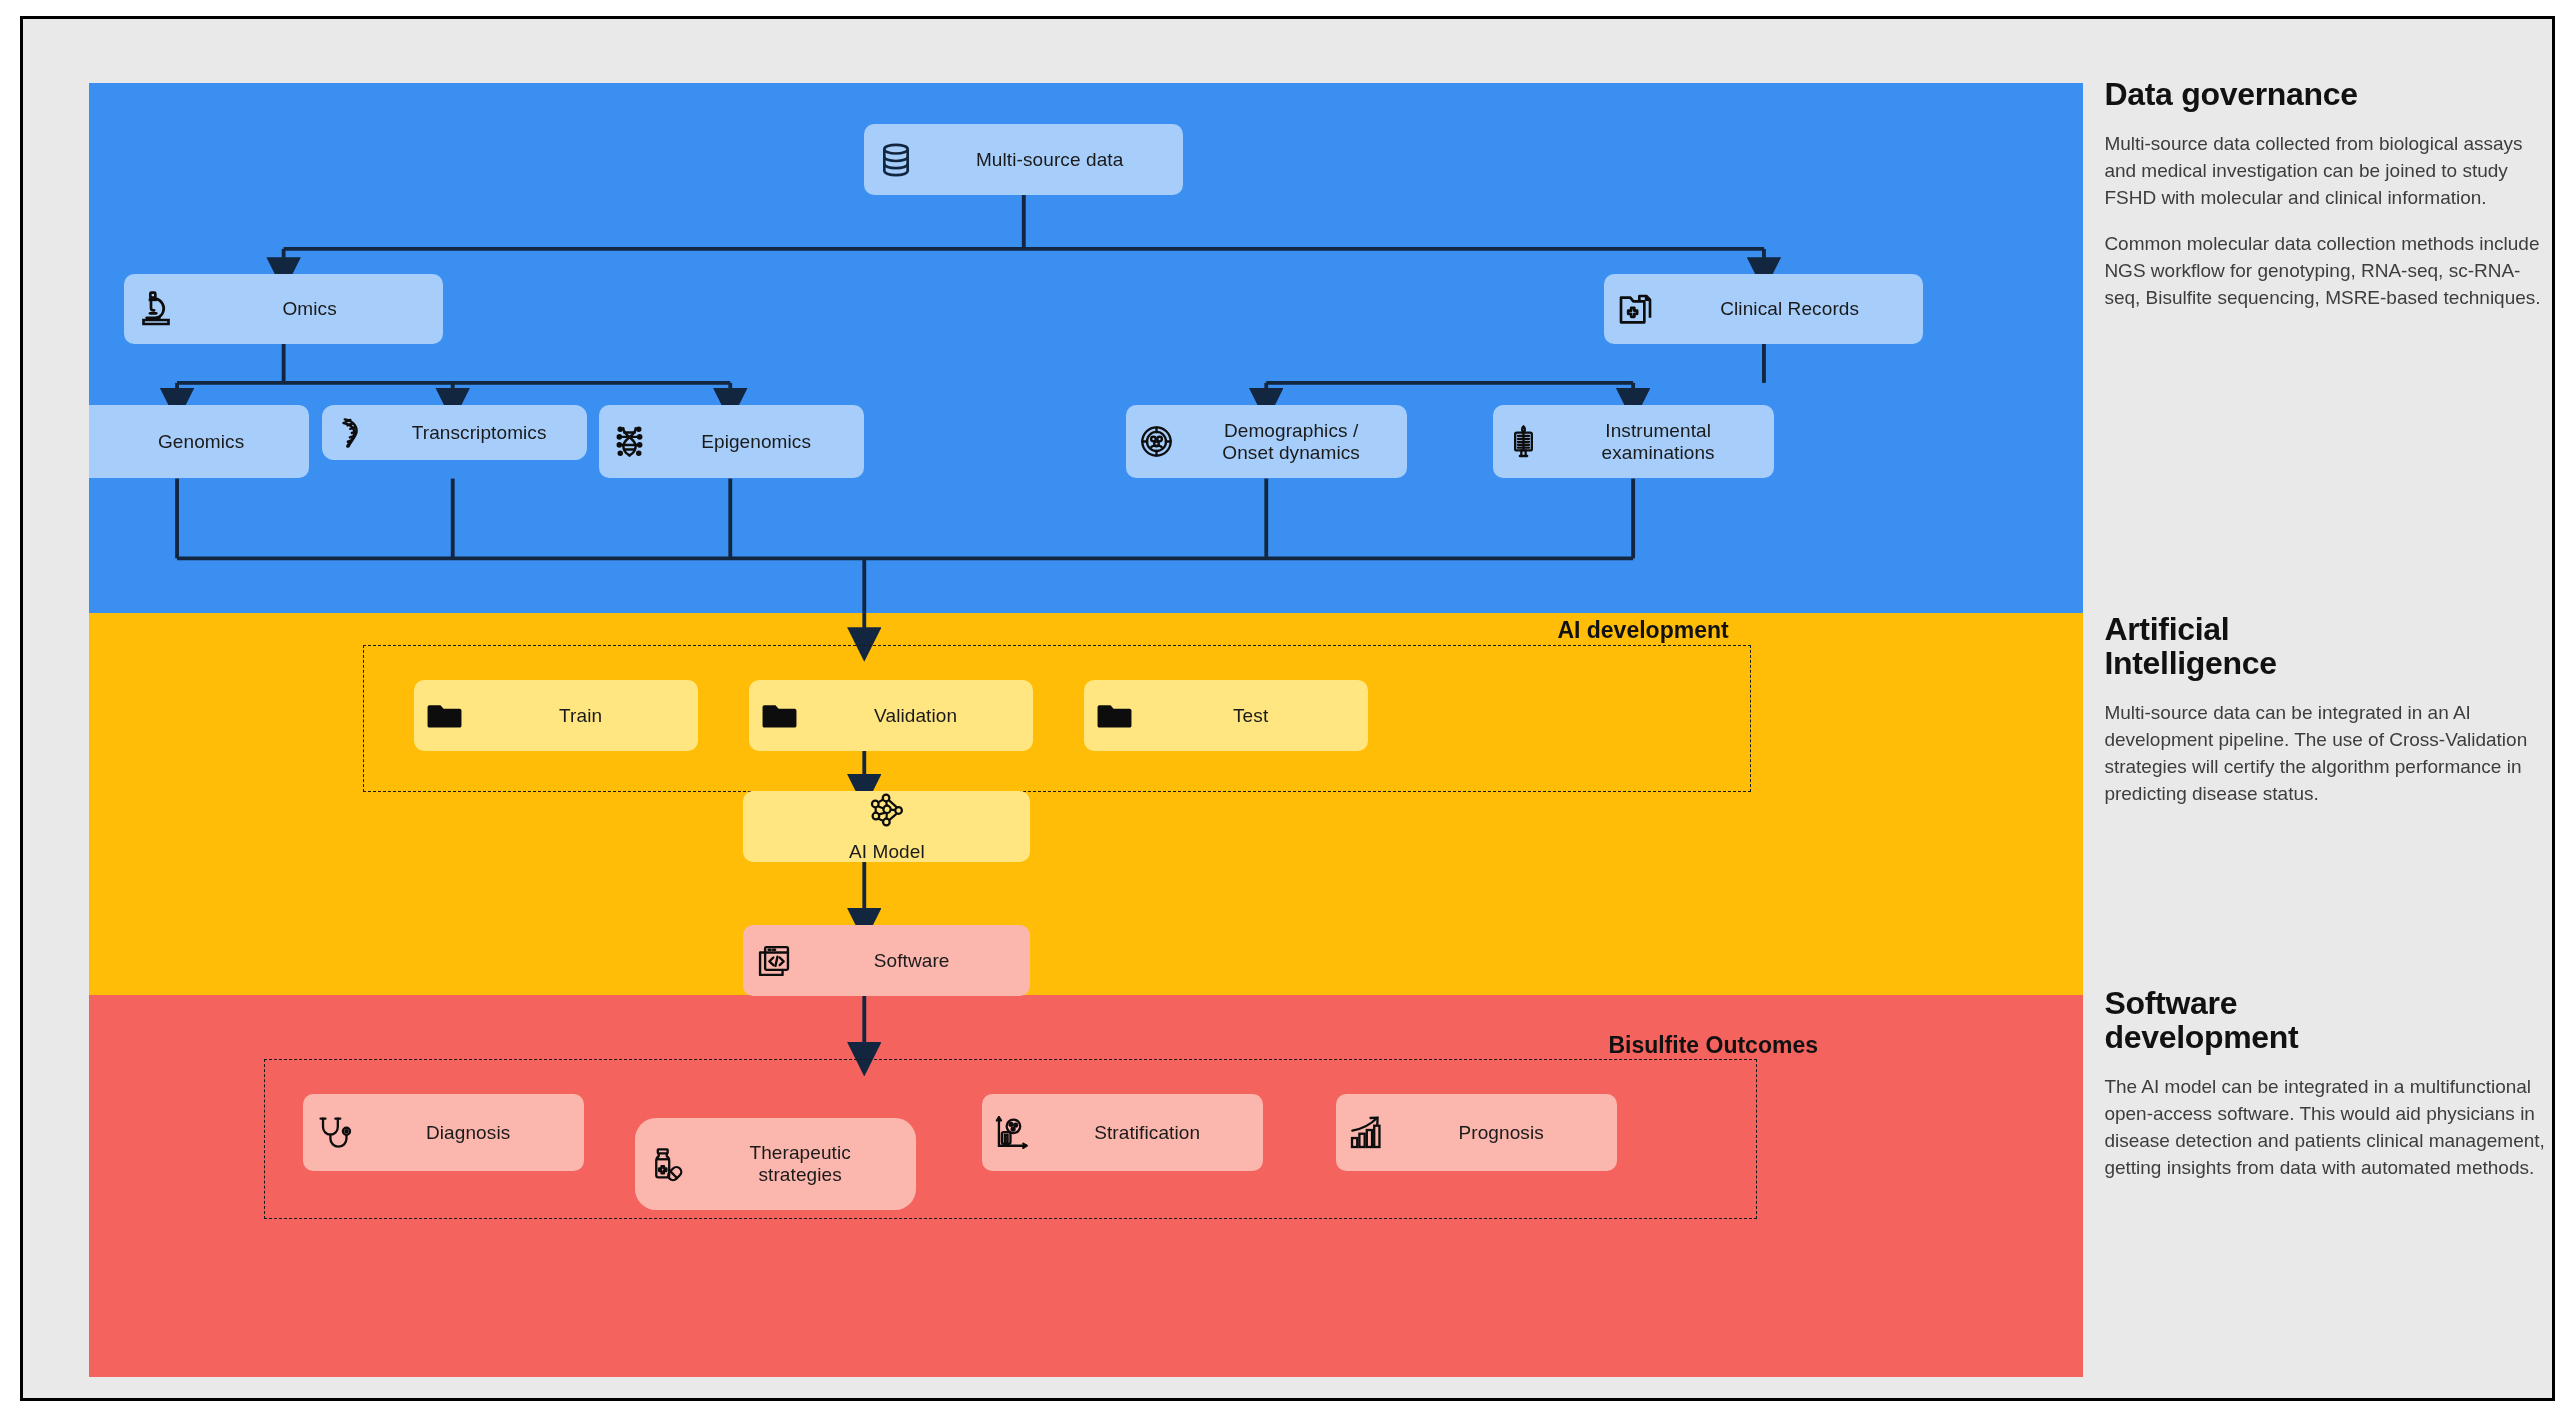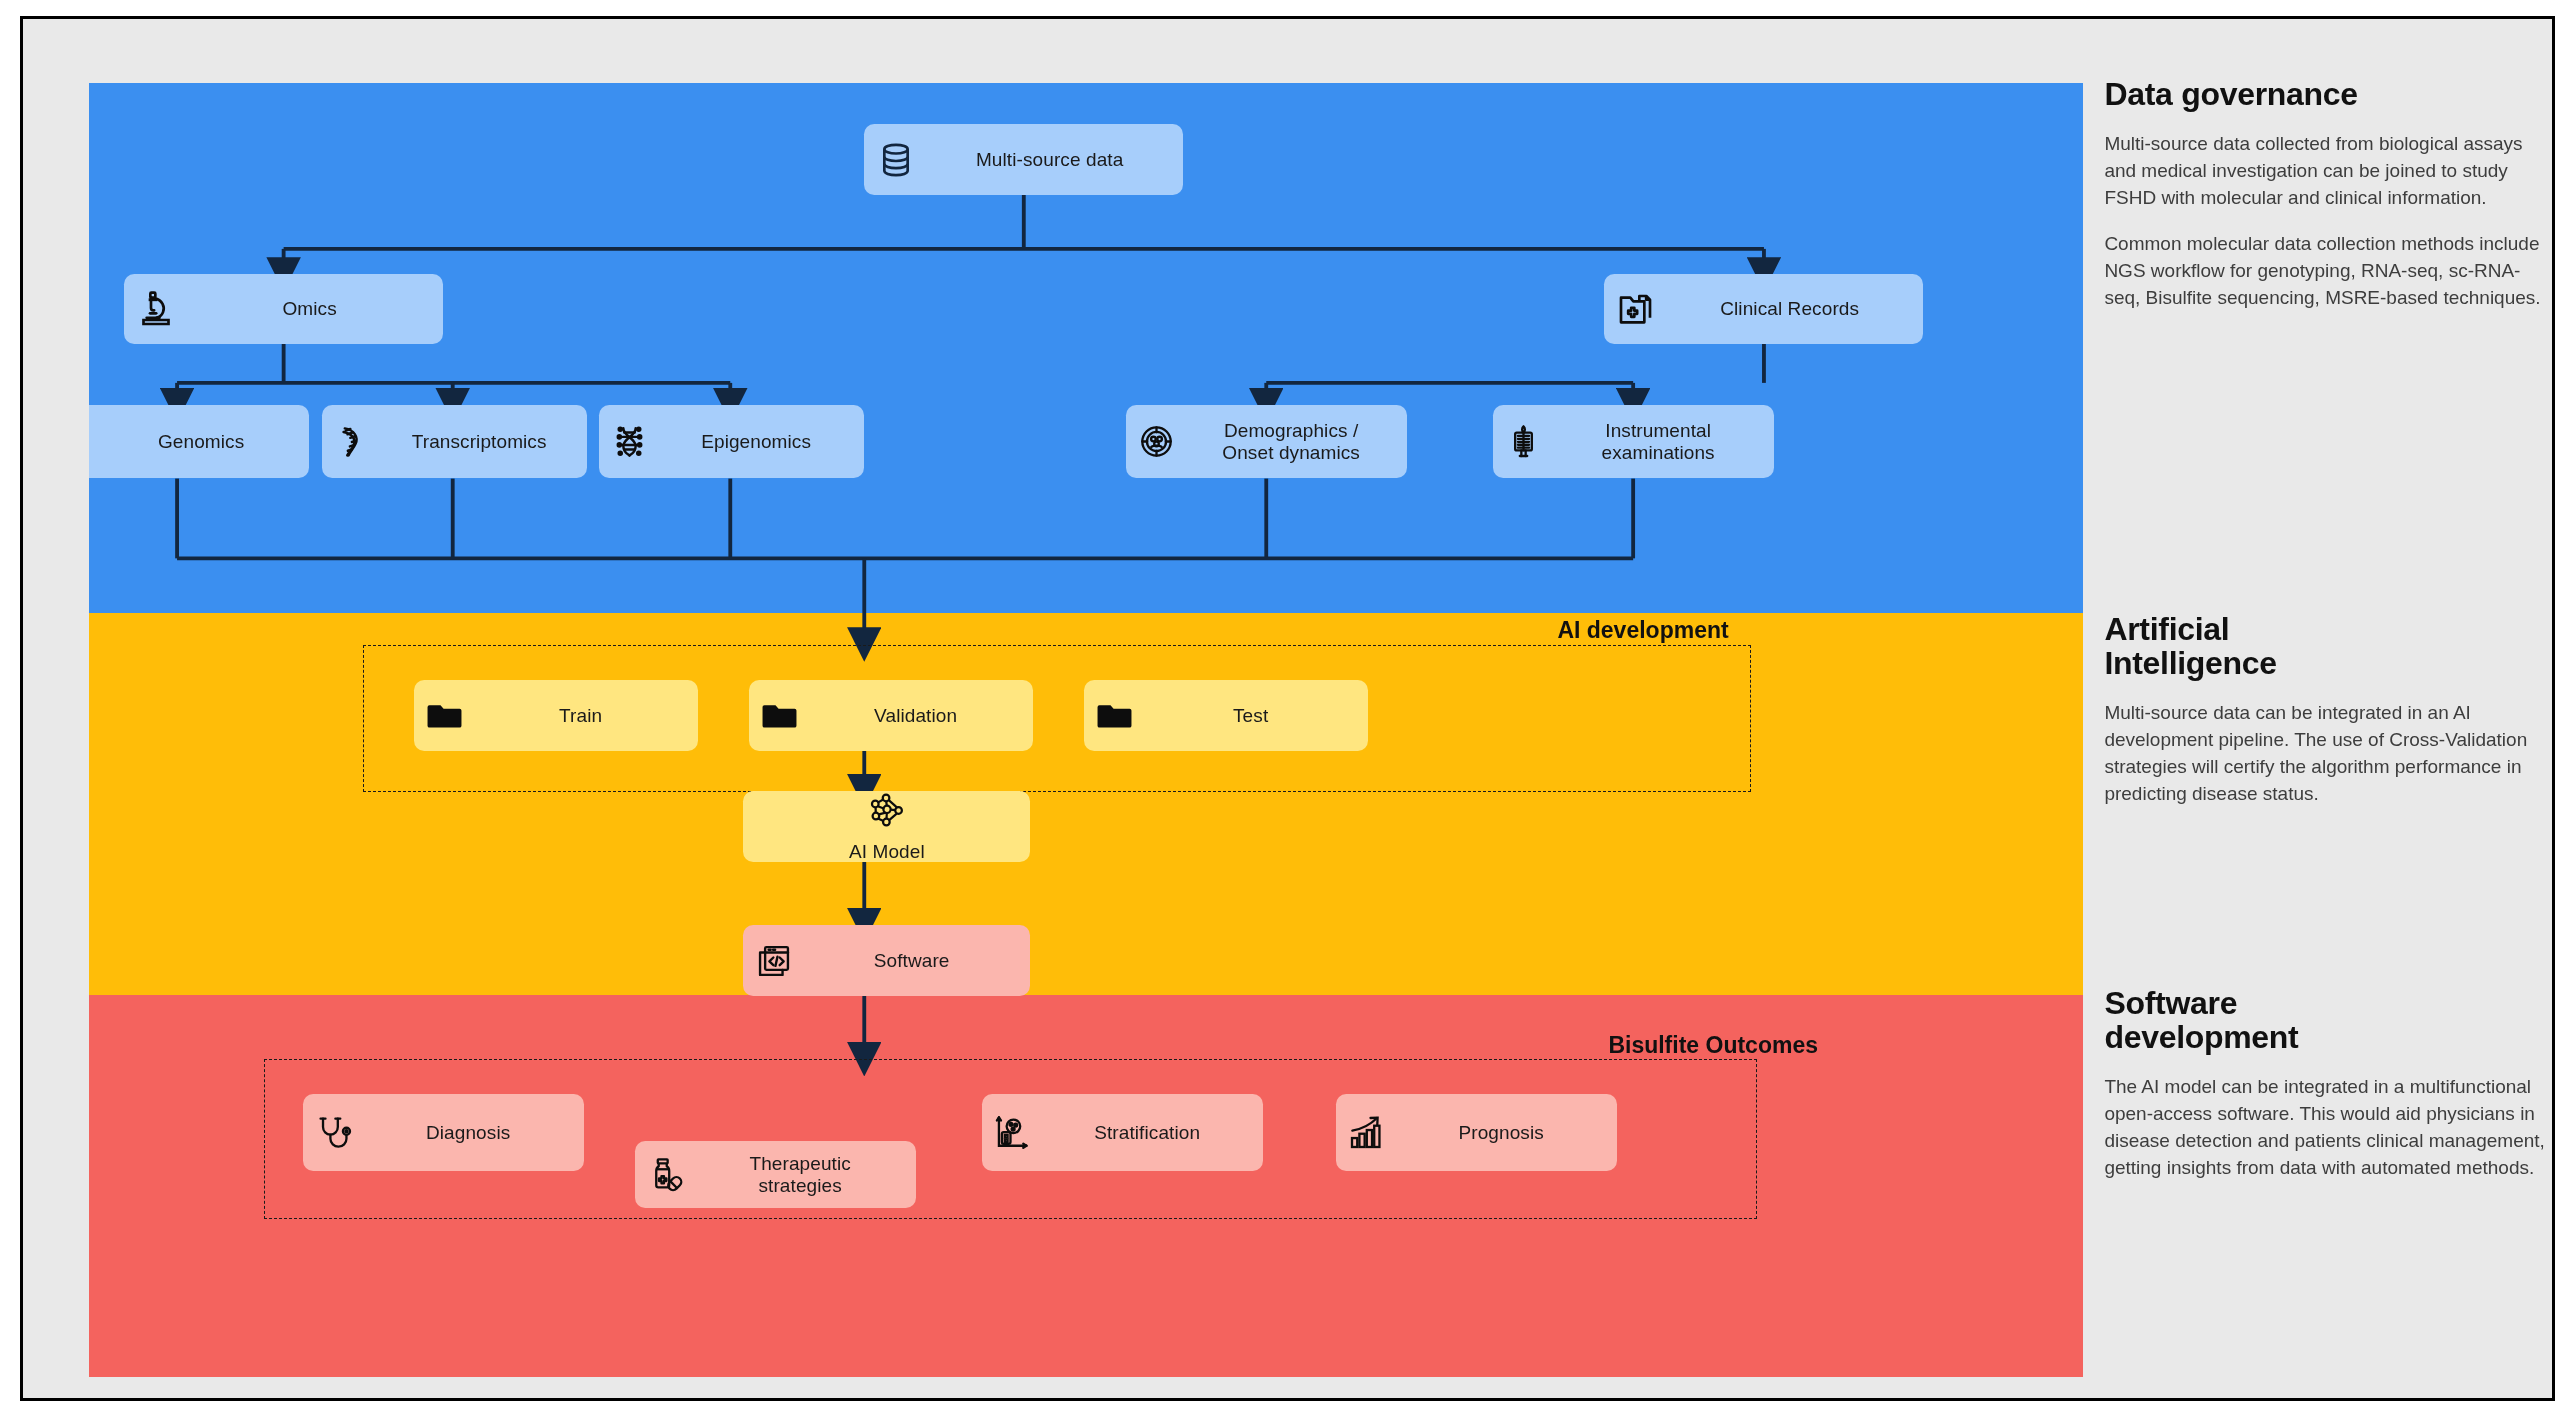--- a/index.html
+++ b/index.html
@@ -201,21 +201,21 @@
             <path d="M17.5,3 C17.5,8.5 6.5,9.5 6.5,15 C6.5,18 8.5,20.5 11,21.5"></path>
             <path d="M8.2,6 L15.8,6"></path>
               <path d="M7,8.7 L17,8.7"></path>
             <path d="M7,13.5 L17,13.5"></path>
               <path d="M8.2,16.5 L15.8,16.5"></path>
           </svg>
         </span>
         <span class="lbl">Genomics</span>
       </div>
 
-      <div class="node blue-node" style="left:233px;top:322px;width:265px;height:73px;">
+      <div class="node blue-node" style="left:233px;top:322px;width:265px;height:55px;border-radius:12px;">
         <span class="ico">
           <svg width="37" height="37" viewBox="0 0 24 24" fill="none" stroke="#0d0d0d" stroke-width="1.6" stroke-linecap="round">
             <path d="M7,3.5 C13,4.5 16,9 14,13.5 C12.4,17 10.5,18.5 9.5,21"></path>
             <path d="M6.2,5.8 C12,7 14.5,10.5 12.6,14.8 C11.3,17.8 9.6,19 8.6,21"></path>
             <path d="M7.6,5 L10.6,3.9"></path>
               <path d="M8.8,7.3 L12.4,6.1"></path>
             <path d="M10.6,9.6 L13.7,8.6"></path>
               <path d="M11.6,12.3 L13.8,11.6"></path>
             <path d="M10.3,15.2 L12.8,14.4"></path>
               <path d="M9,18 L11.4,17.2"></path>
@@ -365,21 +365,21 @@
             <path d="M3.6,3 L6.8,3"></path>
               <path d="M13.2,3 L16.4,3"></path>
             <path d="M10,13.4 L10,16 C10,18.9 12.4,21.2 15.2,21.2 C18.1,21.2 20.4,18.9 20.4,16 L20.4,13.6"></path>
             <circle cx="20.4" cy="11.2" r="2.3"></circle>
             <circle cx="20.4" cy="11.2" r="0.7" fill="#0d0d0d"></circle>
           </svg>
         </span>
         <span class="lbl">Diagnosis</span>
       </div>
 
-      <div class="node red-node" style="left:546px;top:1058px;width:281px;height:67px;">
+      <div class="node red-node" style="left:546px;top:1035px;width:281px;height:92px;border-radius:21px;">
         <span class="ico">
           <svg width="37" height="37" viewBox="0 0 24 24" fill="none" stroke="#0d0d0d" stroke-width="1.5" stroke-linejoin="round">
             <rect x="7" y="2.2" width="6.4" height="2.6" rx=".4"></rect>
             <path d="M7.6,4.8 L7.6,6.6 C6.6,7.2 6,8.3 6,9.6 L6,19 a1.4,1.4 0 0 0 1.4,1.4 h5.6 a1.4,1.4 0 0 0 1.4,-1.4 L14.4,9.6 c0,-1.3 -0.6,-2.4 -1.6,-3 L12.8,4.8"></path>
             <path d="M6,8.6 L14.4,8.6"></path>
             <path d="M9.4,13 L11,13 L11,14.6 L12.6,14.6 L12.6,16.2 L11,16.2 L11,17.8 L9.4,17.8 L9.4,16.2 L7.8,16.2 L7.8,14.6 L9.4,14.6 Z"></path>
             <path d="M16.9,14.6 a3.1,3.1 0 0 1 4.4,4.4 l-2.2,2.2 a3.1,3.1 0 0 1 -4.4,-4.4 z"></path>
             <path d="M15.2,16.5 L19.6,20.9"></path>
           </svg>
         </span>

